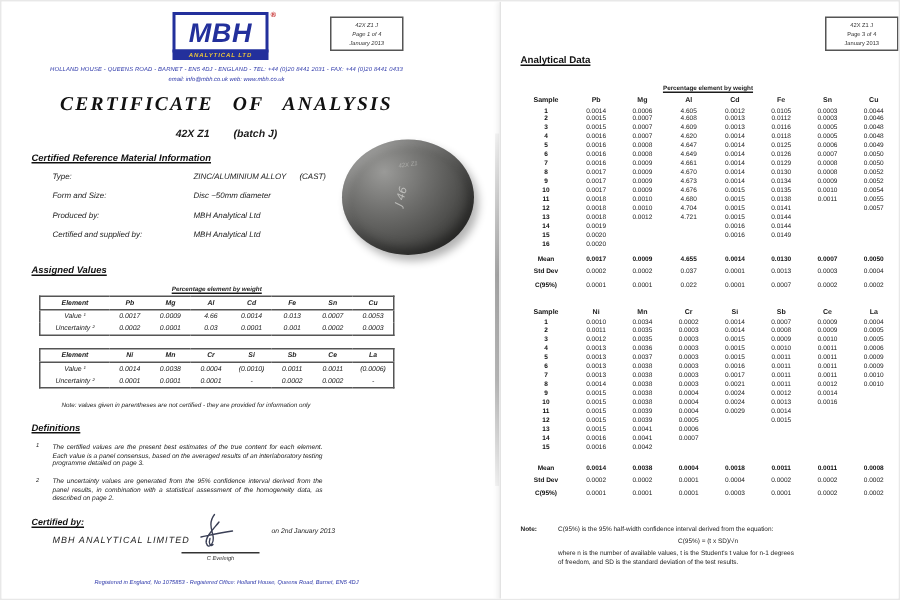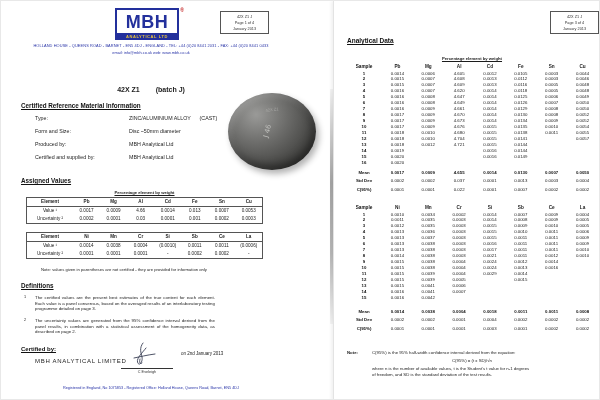--- a/index.html
+++ b/index.html
@@ -1,20 +1,20 @@
 <!DOCTYPE html>
 <html><head>
 <meta charset="utf-8">
 <style>
   html,body{margin:0;padding:0;}
   .canvas{position:relative;width:600px;height:400px;background:#fcfcfc;overflow:hidden;
           font-family:"Liberation Sans",sans-serif;color:#1c1c1c;border:1px solid #e8e8e8;box-sizing:border-box;}
   .abs{position:absolute;}
   .page{position:absolute;top:0;height:400px;background:#fff;}
-  .page-left{left:0;width:346px;}
+  .page-left{left:0;width:346px;font-style:italic;}
   .page-right{left:332px;width:268px;border-left:1px solid #e3e3e3;box-shadow:-2px 0 3px rgba(0,0,0,0.06);}
   .page-gap{left:329px;top:88px;width:3px;height:235px;background:linear-gradient(to bottom,rgba(0,0,0,0.04),rgba(0,0,0,0.35) 40%,rgba(0,0,0,0.28) 70%,rgba(0,0,0,0.04));}
 
   
   .logo-box{left:114px;top:7px;width:60px;height:23px;border:2px solid #23309c;display:flex;align-items:center;justify-content:center;}
   .logo-mbh{font-size:18px;font-weight:800;color:#23309c;letter-spacing:0.5px;line-height:1;}
   .logo-reg{position:absolute;right:-7px;top:-3px;font-size:5px;color:#c32222;font-weight:bold;}
   .logo-strip{left:114px;top:32px;width:64px;height:7px;background:#23309c;color:#e8c33c;font-size:4px;font-weight:bold;
               text-align:center;line-height:7px;letter-spacing:0.6px;}
   .refbox{border:1px solid #555;text-align:center;font-size:3.8px;line-height:1.6;padding:1.5px 1px;color:#333;background:#fff;}
@@ -102,20 +102,21 @@
 
     <div class="abs refbox refbox-1">
       <div>42X Z1 J</div>
       <div>Page 1 of 4</div>
       <div>January 2013</div>
     </div>
 
     <div class="abs address">HOLLAND HOUSE - QUEENS ROAD - BARNET - EN5 4DJ - ENGLAND - TEL: +44 (0)20 8441 2031 - FAX: +44 (0)20 8441 0433</div>
     <div class="abs contact">email: info@mbh.co.uk    web: www.mbh.co.uk</div>
 
+    <div class="abs cert-title">CERTIFICATE OF ANALYSIS</div>
     <div class="abs product-line">
       <span class="product">42X Z1</span><span>(batch J)</span>
     </div>
 
     <div class="abs sec-heading crm-heading">Certified Reference Material Information</div>
     <div class="abs crm-row crm-label" style="top:114px">Type:</div>
     <div class="abs crm-row crm-value" style="top:114px">ZINC/ALUMINIUM ALLOY      (CAST)</div>
     <div class="abs crm-row crm-label" style="top:127px">Form and Size:</div>
     <div class="abs crm-row crm-value" style="top:127px">Disc ~50mm diameter</div>
     <div class="abs crm-row crm-label" style="top:140px">Produced by:</div>

